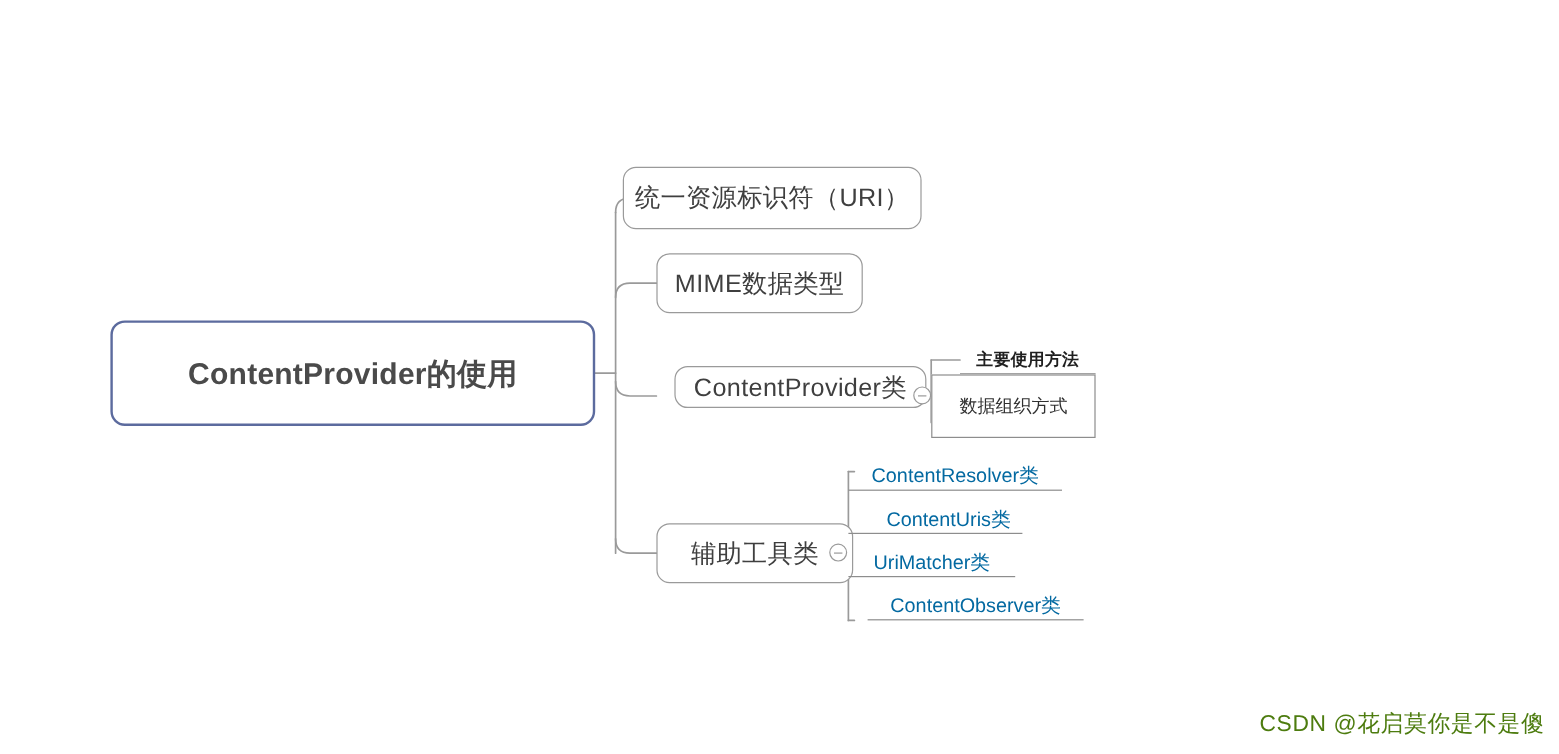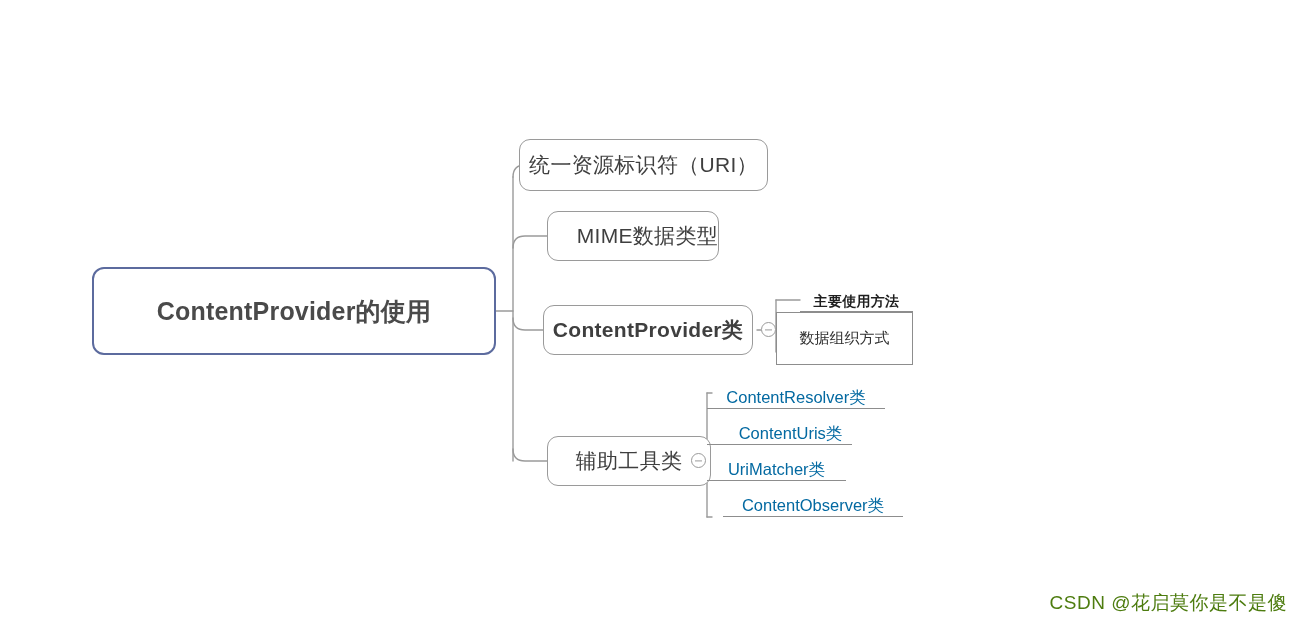--- a/index.html
+++ b/index.html
@@ -61,22 +61,22 @@
 
   
   .node-l1 {
     border: 1.3px solid #9a9a9a;
     border-radius: 11px;
     font-size: 21px;
     color: #3f3f3f;
     letter-spacing: 0.3px;
   }
   .node-uri     { left: 519px; top: 139px; width: 249px; height: 52px; }
-  .node-mime    { left: 547px; top: 211px; width: 172px; height: 50px; justify-content: flex-end; }
-  .node-cp      { left: 543px; top: 305px; width: 210px; height: 50px; font-weight: bold; }
+  .node-mime    { left: 547px; top: 211px; width: 172px; height: 50px; }
+  .node-cp      { left: 562px; top: 305px; width: 210px; height: 35px; }
   .node-helper  { left: 547px; top: 436px; width: 164px; height: 50px; }
 
   
   .node-boxed {
     left: 776px;
     top: 312px;
     width: 137px;
     height: 53px;
     border: 1.3px solid #8d8d8d;
     border-radius: 0;
@@ -102,20 +102,21 @@
 
   .leaf-main {
     left: 800px;
     top: 286px;
     width: 113px;
     height: 26px;
     font-size: 14px;
     font-weight: bold;
     color: #1f1f1f;
     letter-spacing: 0.3px;
+    font-family: Liberation Serif, serif;
   }
 
   .leaf-h1 { left: 707px; top: 380px; width: 178px; height: 29px; font-size: 16.5px; }
   .leaf-h2 { left: 707px; top: 416px; width: 145px; height: 29px; font-size: 16.5px; padding-left: 22px; }
   .leaf-h3 { left: 707px; top: 452px; width: 139px; height: 29px; font-size: 16.5px; }
   .leaf-h4 { left: 707px; top: 488px; width: 180px; height: 29px; font-size: 16.5px; margin-left: 16px; }
 
   
   .toggle {
     position: absolute;

